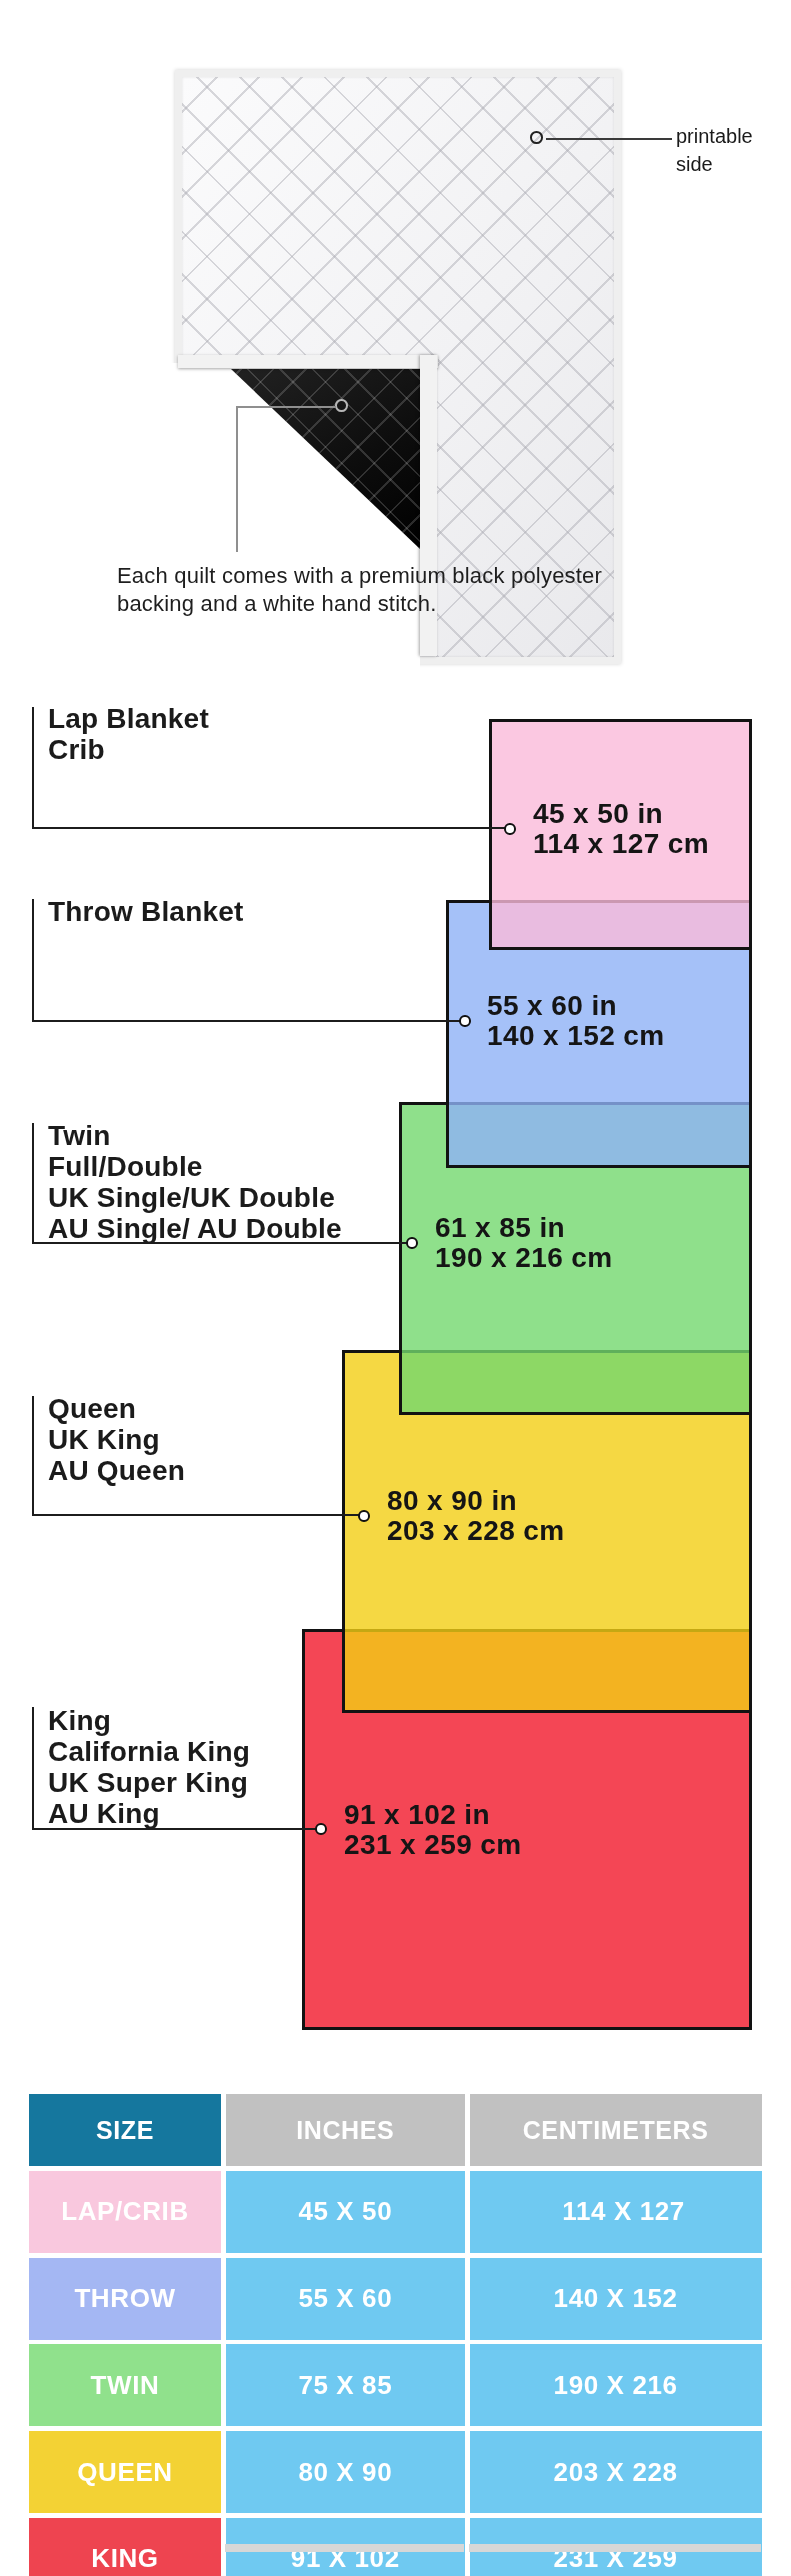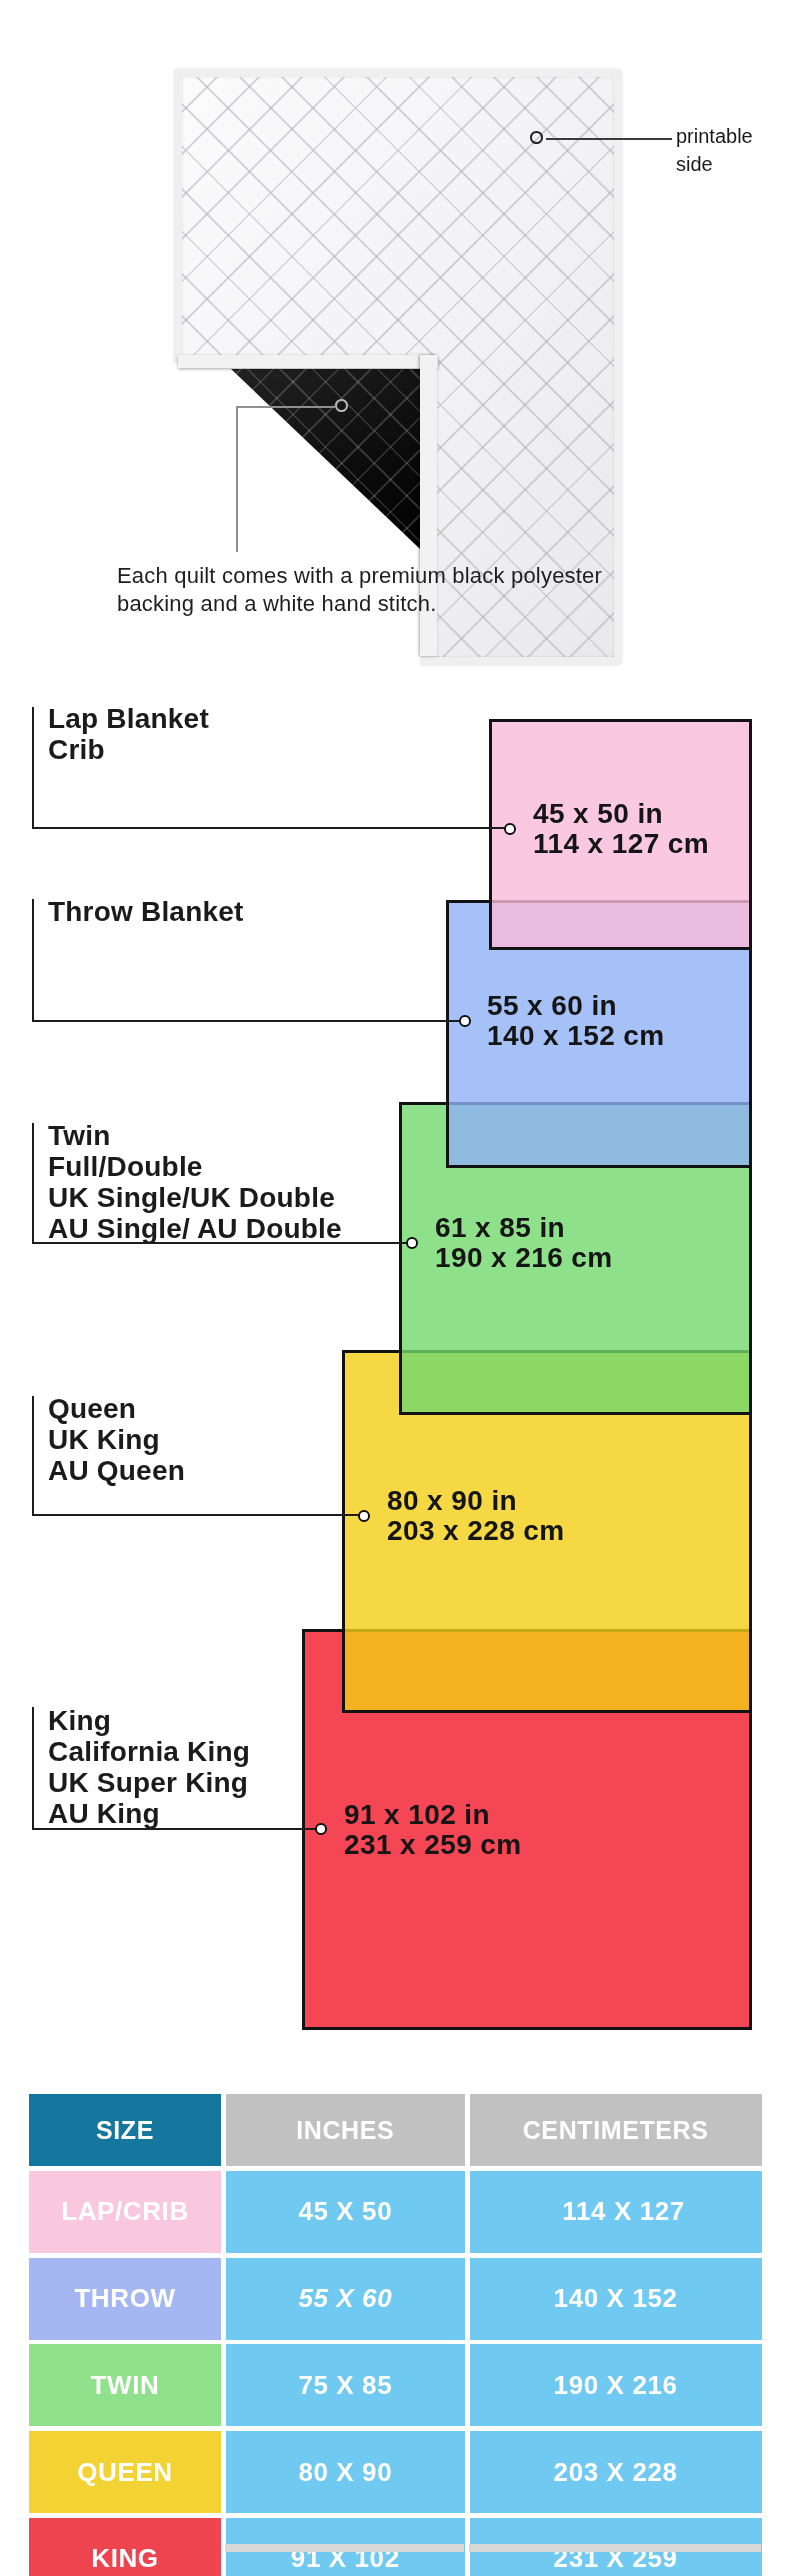--- a/index.html
+++ b/index.html
@@ -149,21 +149,21 @@
   <div class="size-table">
     <div class="cell head" style="background: rgb(21, 119, 158);">SIZE</div>
     <div class="cell head" style="background: rgb(193, 193, 193);">INCHES</div>
     <div class="cell head" style="background: rgb(193, 193, 193);">CENTIMETERS</div>
 
     <div class="cell body" style="background: rgb(249, 200, 222);">LAP/CRIB</div>
     <div class="cell body" style="background: rgb(111, 201, 241);">45 X 50</div>
     <div class="cell body" style="background: rgb(111, 201, 241); padding-left: 16px;">114 X 127</div>
 
     <div class="cell body" style="background: rgb(164, 183, 243);">THROW</div>
-    <div class="cell body" style="background: rgb(111, 201, 241); font-style: italic;">55 X 60</div>
+    <div class="cell body" style="background: rgb(111, 201, 241);">55 X 60</div>
     <div class="cell body" style="background: rgb(111, 201, 241);">140 X 152</div>
 
     <div class="cell body" style="background: rgb(144, 225, 140);">TWIN</div>
     <div class="cell body" style="background: rgb(111, 201, 241);">75 X 85</div>
     <div class="cell body" style="background: rgb(111, 201, 241);">190 X 216</div>
 
     <div class="cell body" style="background: rgb(243, 210, 52);">QUEEN</div>
     <div class="cell body" style="background: rgb(111, 201, 241); text-align: center;">80 X 90</div>
     <div class="cell body" style="background: rgb(111, 201, 241);">203 X 228</div>
 

